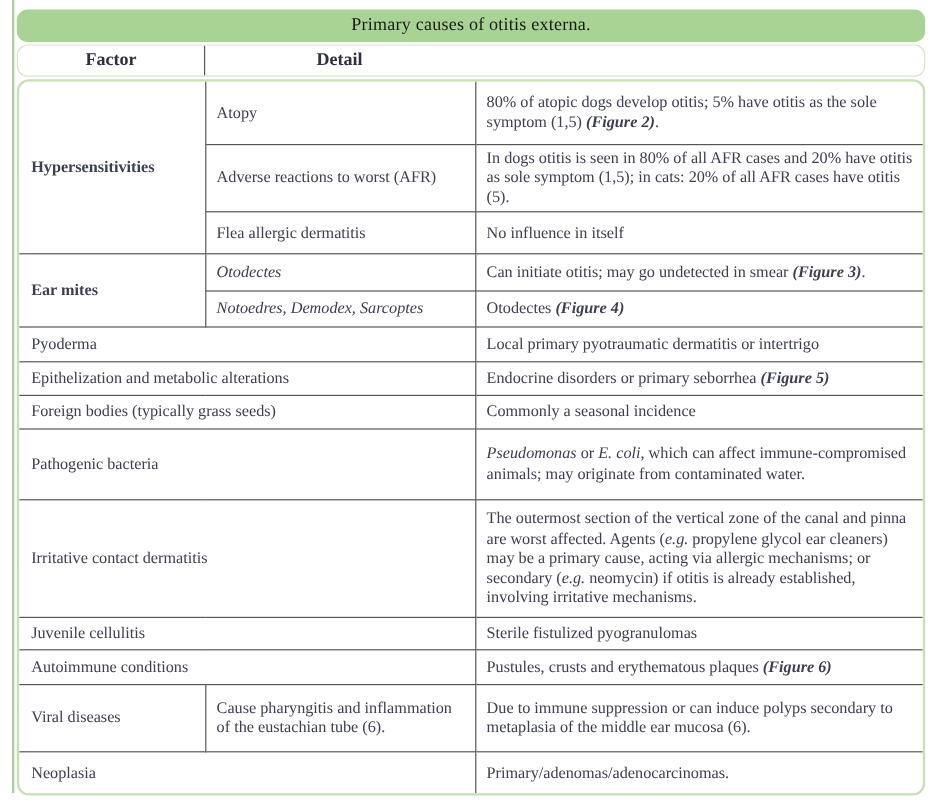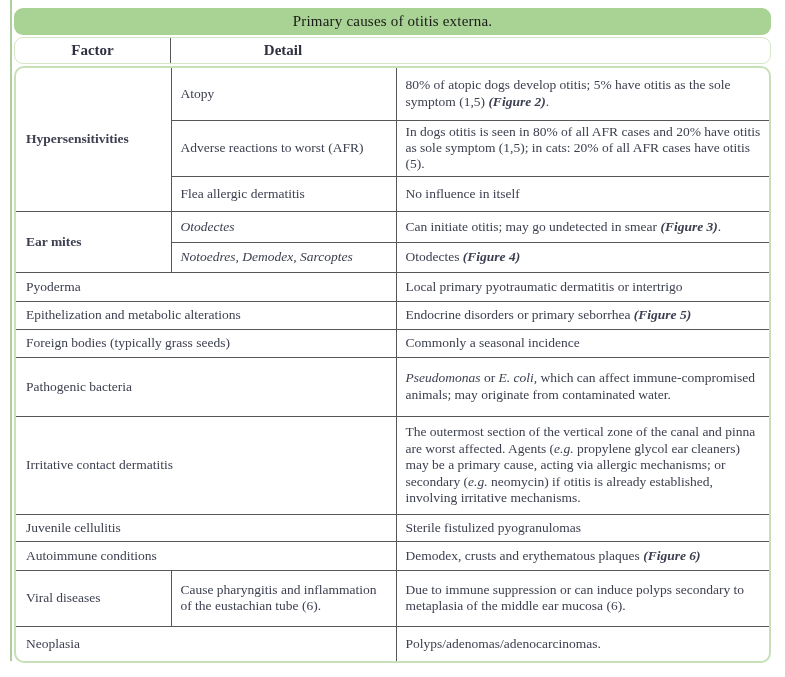--- a/index.html
+++ b/index.html
@@ -135,28 +135,28 @@
       <tr style="height:98px">
         <td class="factor" colspan="2">Irritative contact dermatitis</td>
         <td class="note"><span>The outermost section of the vertical zone of the canal and pinna are worst affected.  Agents (</span><span class="seg-italic">e.g.</span><span> propylene glycol ear cleaners) may be a primary cause, acting via allergic mechanisms; or secondary (</span><span class="seg-italic">e.g.</span><span> neomycin) if otitis is already established, involving irritative mechanisms.</span></td>
       </tr>
       <tr style="height:27px">
         <td class="factor" colspan="2">Juvenile cellulitis</td>
         <td class="note"><span>Sterile fistulized pyogranulomas</span></td>
       </tr>
       <tr style="height:29px">
         <td class="factor" colspan="2">Autoimmune conditions</td>
-        <td class="note"><span>Demodex, crusts and erythematous plaques </span><span class="seg-bold-italic">(Figure 6)</span></td>
+        <td class="note"><span>Pustules, crusts and erythematous plaques </span><span class="seg-bold-italic">(Figure 6)</span></td>
       </tr>
       <tr style="height:56px">
         <td class="factor">Viral diseases</td>
         <td class="detail">Cause pharyngitis and inflammation of the eustachian tube (6).</td>
         <td class="note"><span>Due to immune suppression or can induce polyps secondary to metaplasia of the middle ear mucosa (6).</span></td>
       </tr>
       <tr style="height:35px">
         <td class="factor" colspan="2">Neoplasia</td>
-        <td class="note"><span>Polyps/adenomas/adenocarcinomas.</span></td>
+        <td class="note"><span>Primary/adenomas/adenocarcinomas.</span></td>
       </tr>
 
     </tbody>
       </table>
   </div>
 </div>
 
 </body></html>

